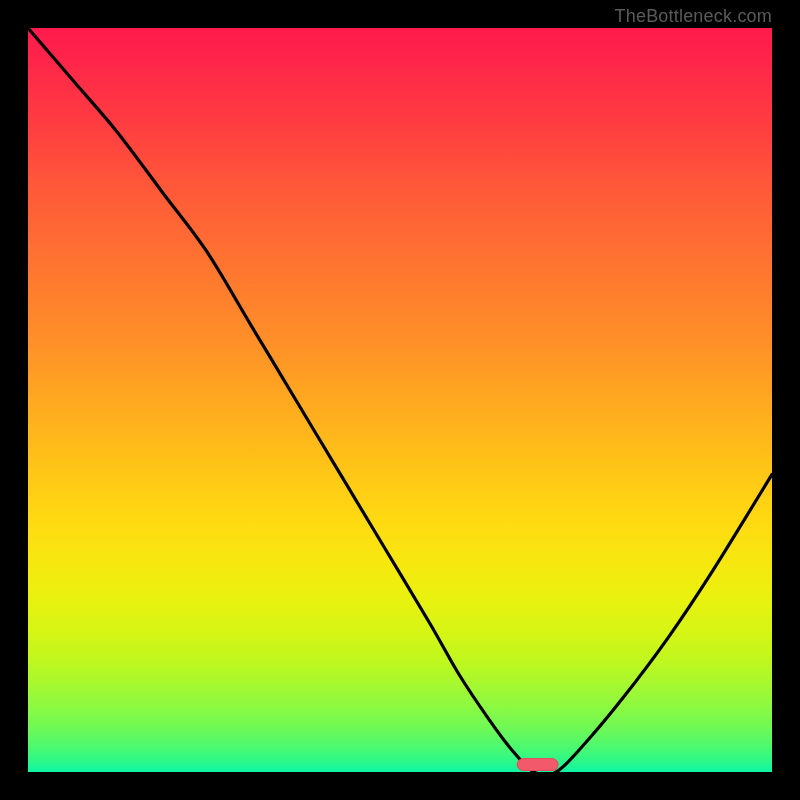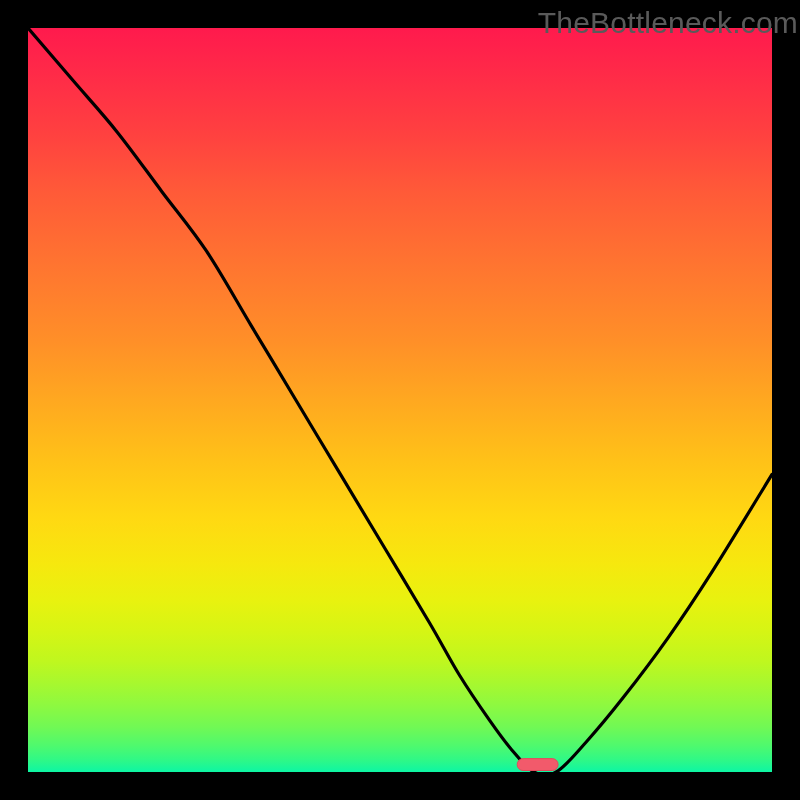--- a/index.html
+++ b/index.html
@@ -13,23 +13,23 @@
   }
   .frame {
     position: relative;
     width: 800px;
     height: 800px;
     background: #000;
   }
   .watermark {
     position: absolute;
     top: 6px;
-    right: 2px;
+    right: 28px;
     color: #5a5a5a;
-    font-size: 30px;
+    font-size: 18px;
     font-weight: 500;
     letter-spacing: 0.2px;
     z-index: 30;
   }
   
   .plot {
     position: absolute;
     left: 28px;
     top: 28px;
     width: 744px;   

